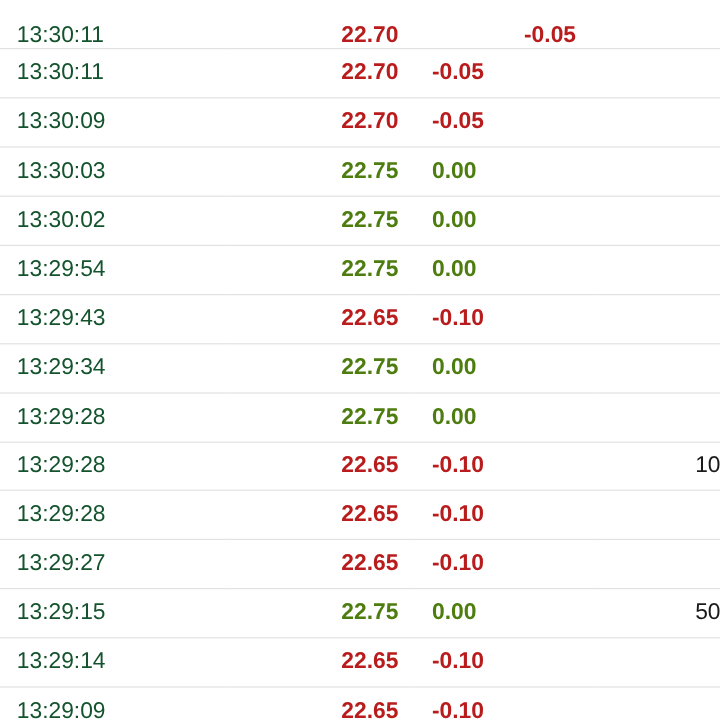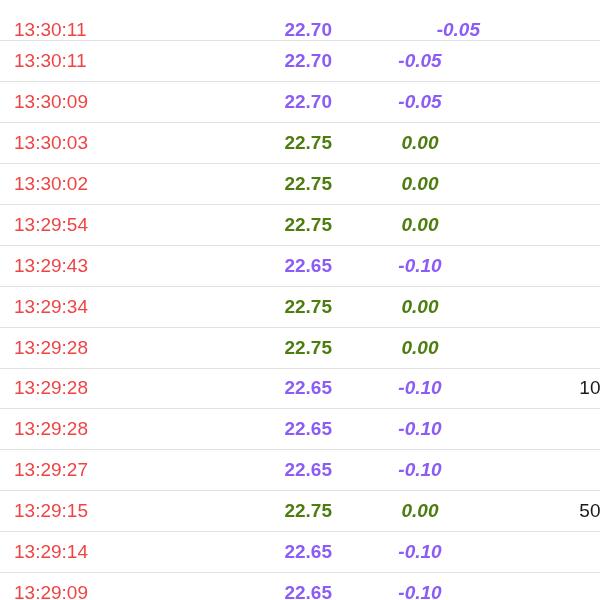--- a/index.html
+++ b/index.html
@@ -25,37 +25,36 @@
     border-bottom: 1px solid #e2e2e2;
     font-size: 19px;
     padding: 0 14px;
     vertical-align: middle;
     white-space: nowrap;
     overflow: hidden;
   }
   .col-time {
     width: 160px;
     text-align: left;
-    color: #ef4444;
+    color: #14532d;
   }
   .col-price {
     width: 130px;
     text-align: right;
   }
   .col-change {
     width: 120px;
-    text-align: center;
-    font-style: italic;
+    text-align: left;
   }
   .col-volume {
     width: 140px;
     text-align: right;
     color: #1a1a1a;
   }
-  .c-red { color: #8b5cf6; font-weight: 700; }
+  .c-red { color: #b91c1c; font-weight: 700; }
   .c-yellow { color: #4d7c0f; font-weight: 700; }
   
   .clip-row {
     height: 18px;
   }
   .clip-row td {
     height: 18px;
     line-height: 0;
     position: relative;
   }

